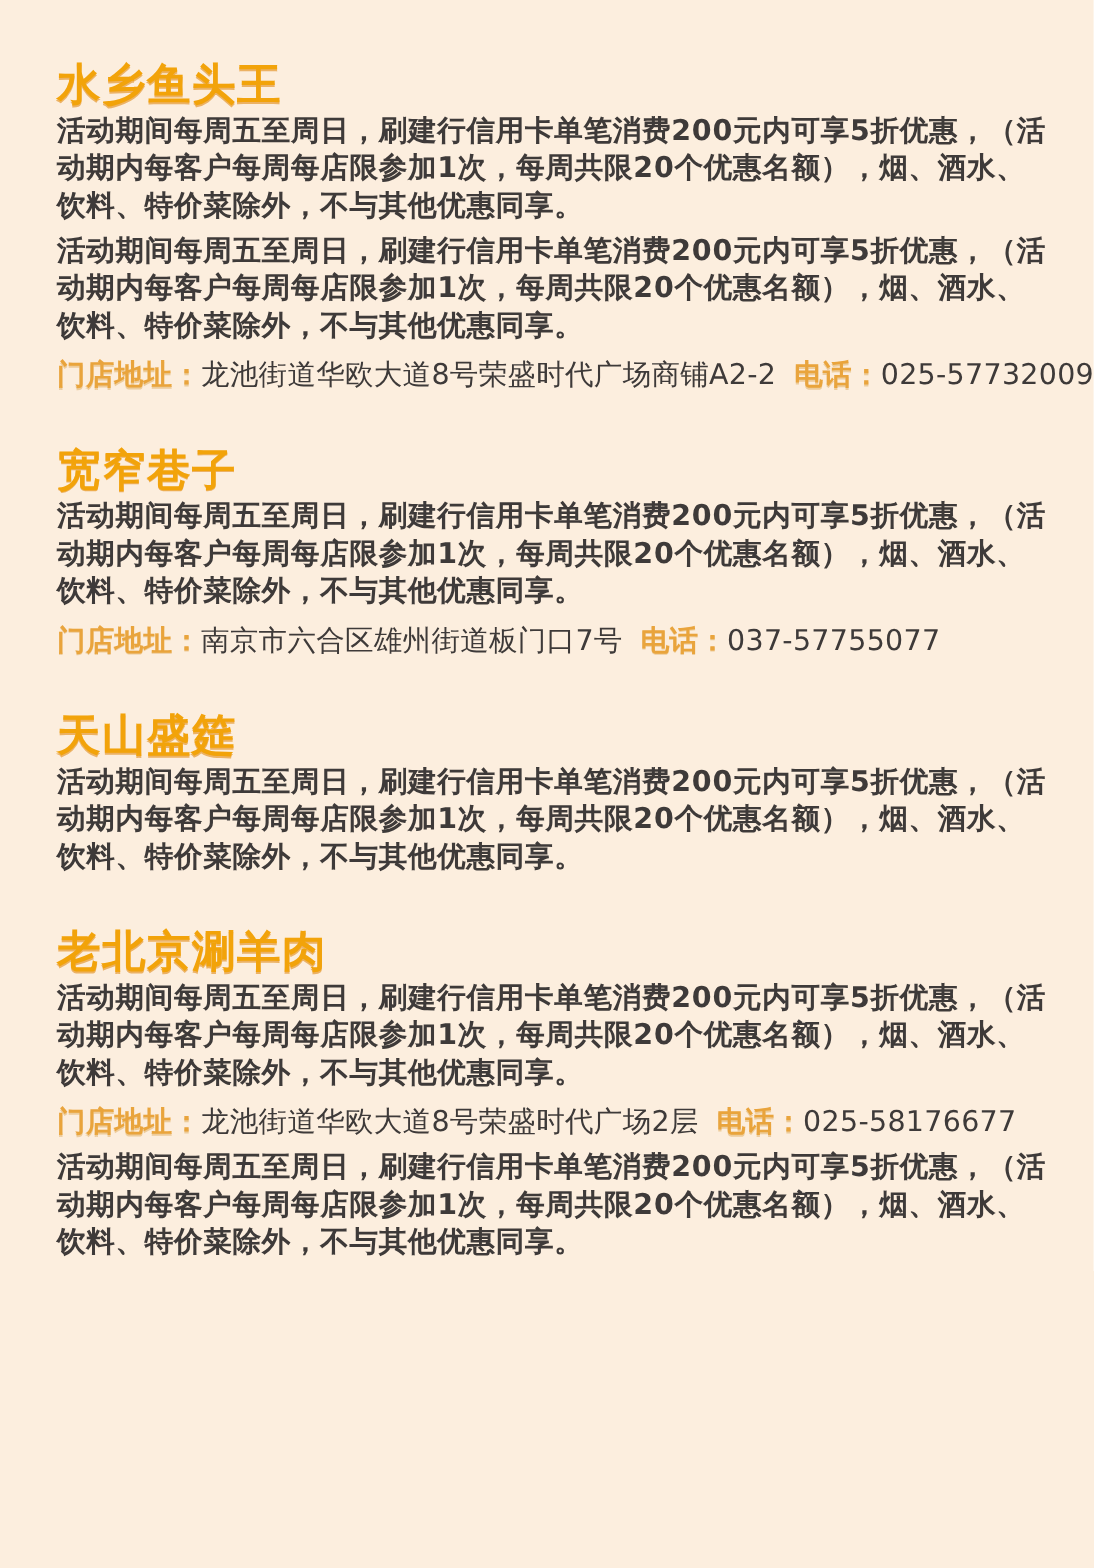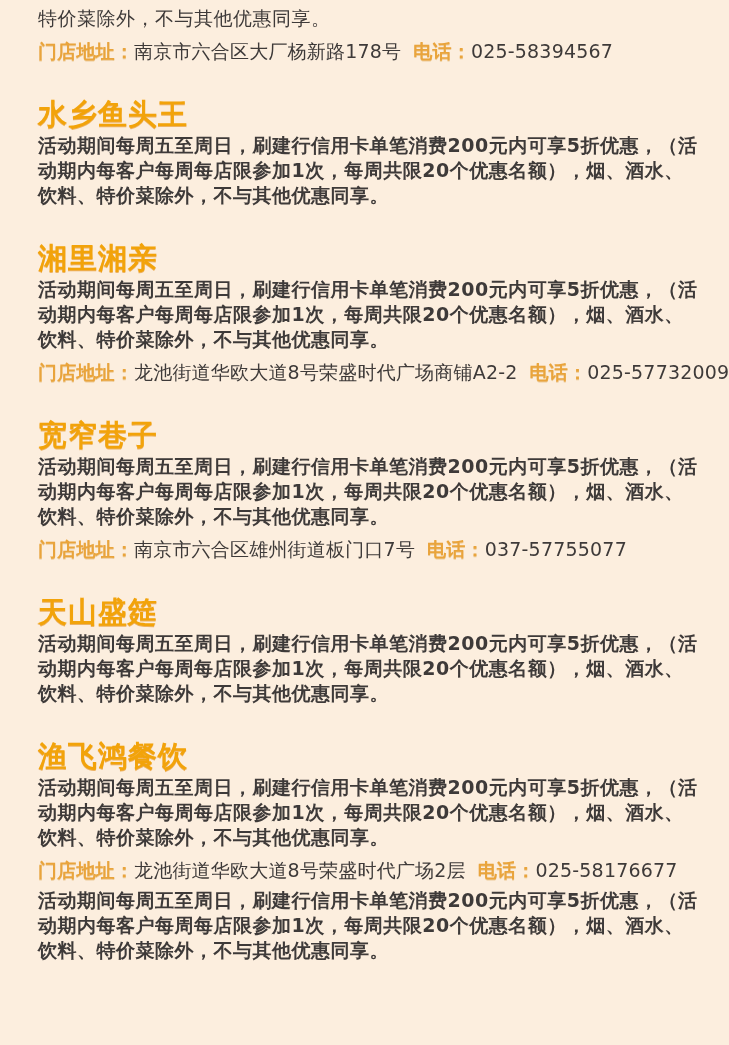--- a/index.html
+++ b/index.html
@@ -52,55 +52,48 @@
   }
   .addr-text, .phone-number {
     color: #3e3a39;
   }
 </style>
 </head>
 <body>
 
 <div class="page">
 
-  <section>
-    <p class="tail-line">特价菜除外，不与其他优惠同享。</p>
-    <p class="addr-line">
-      <span class="gold-label">门店地址：</span><span class="addr-text">南京市六合区大厂杨新路178号</span><span class="gold-label phone-label">电话：</span><span class="phone-number">025-58394567</span>
-    </p>
-  </section>
 
   <section>
     <h2 class="rest-name">水乡鱼头王</h2>
     <p class="promo-text">活动期间每周五至周日，刷建行信用卡单笔消费200元内可享5折优惠，（活动期内每客户每周每店限参加1次，每周共限20个优惠名额），烟、酒水、饮料、特价菜除外，不与其他优惠同享。</p>
   </section>
 
   <section>
-    <h2 class="rest-name">湘里湘亲</h2>
     <p class="promo-text">活动期间每周五至周日，刷建行信用卡单笔消费200元内可享5折优惠，（活动期内每客户每周每店限参加1次，每周共限20个优惠名额），烟、酒水、饮料、特价菜除外，不与其他优惠同享。</p>
     <p class="addr-line">
       <span class="gold-label">门店地址：</span><span class="addr-text">龙池街道华欧大道8号荣盛时代广场商铺A2-2</span><span class="gold-label phone-label">电话：</span><span class="phone-number">025-57732009</span>
     </p>
   </section>
 
   <section>
     <h2 class="rest-name">宽窄巷子</h2>
     <p class="promo-text">活动期间每周五至周日，刷建行信用卡单笔消费200元内可享5折优惠，（活动期内每客户每周每店限参加1次，每周共限20个优惠名额），烟、酒水、饮料、特价菜除外，不与其他优惠同享。</p>
     <p class="addr-line">
       <span class="gold-label">门店地址：</span><span class="addr-text">南京市六合区雄州街道板门口7号</span><span class="gold-label phone-label">电话：</span><span class="phone-number">037-57755077</span>
     </p>
   </section>
 
   <section>
     <h2 class="rest-name">天山盛筵</h2>
     <p class="promo-text">活动期间每周五至周日，刷建行信用卡单笔消费200元内可享5折优惠，（活动期内每客户每周每店限参加1次，每周共限20个优惠名额），烟、酒水、饮料、特价菜除外，不与其他优惠同享。</p>
   </section>
 
   <section>
-    <h2 class="rest-name">渔飞鸿餐饮</h2>
+    <h2 class="rest-name">老北京涮羊肉</h2>
     <p class="promo-text">活动期间每周五至周日，刷建行信用卡单笔消费200元内可享5折优惠，（活动期内每客户每周每店限参加1次，每周共限20个优惠名额），烟、酒水、饮料、特价菜除外，不与其他优惠同享。</p>
     <p class="addr-line">
       <span class="gold-label">门店地址：</span><span class="addr-text">龙池街道华欧大道8号荣盛时代广场2层</span><span class="gold-label phone-label">电话：</span><span class="phone-number">025-58176677</span>
     </p>
   </section>
 
   <section>
     <p class="promo-text">活动期间每周五至周日，刷建行信用卡单笔消费200元内可享5折优惠，（活动期内每客户每周每店限参加1次，每周共限20个优惠名额），烟、酒水、饮料、特价菜除外，不与其他优惠同享。</p>
   </section>
 

